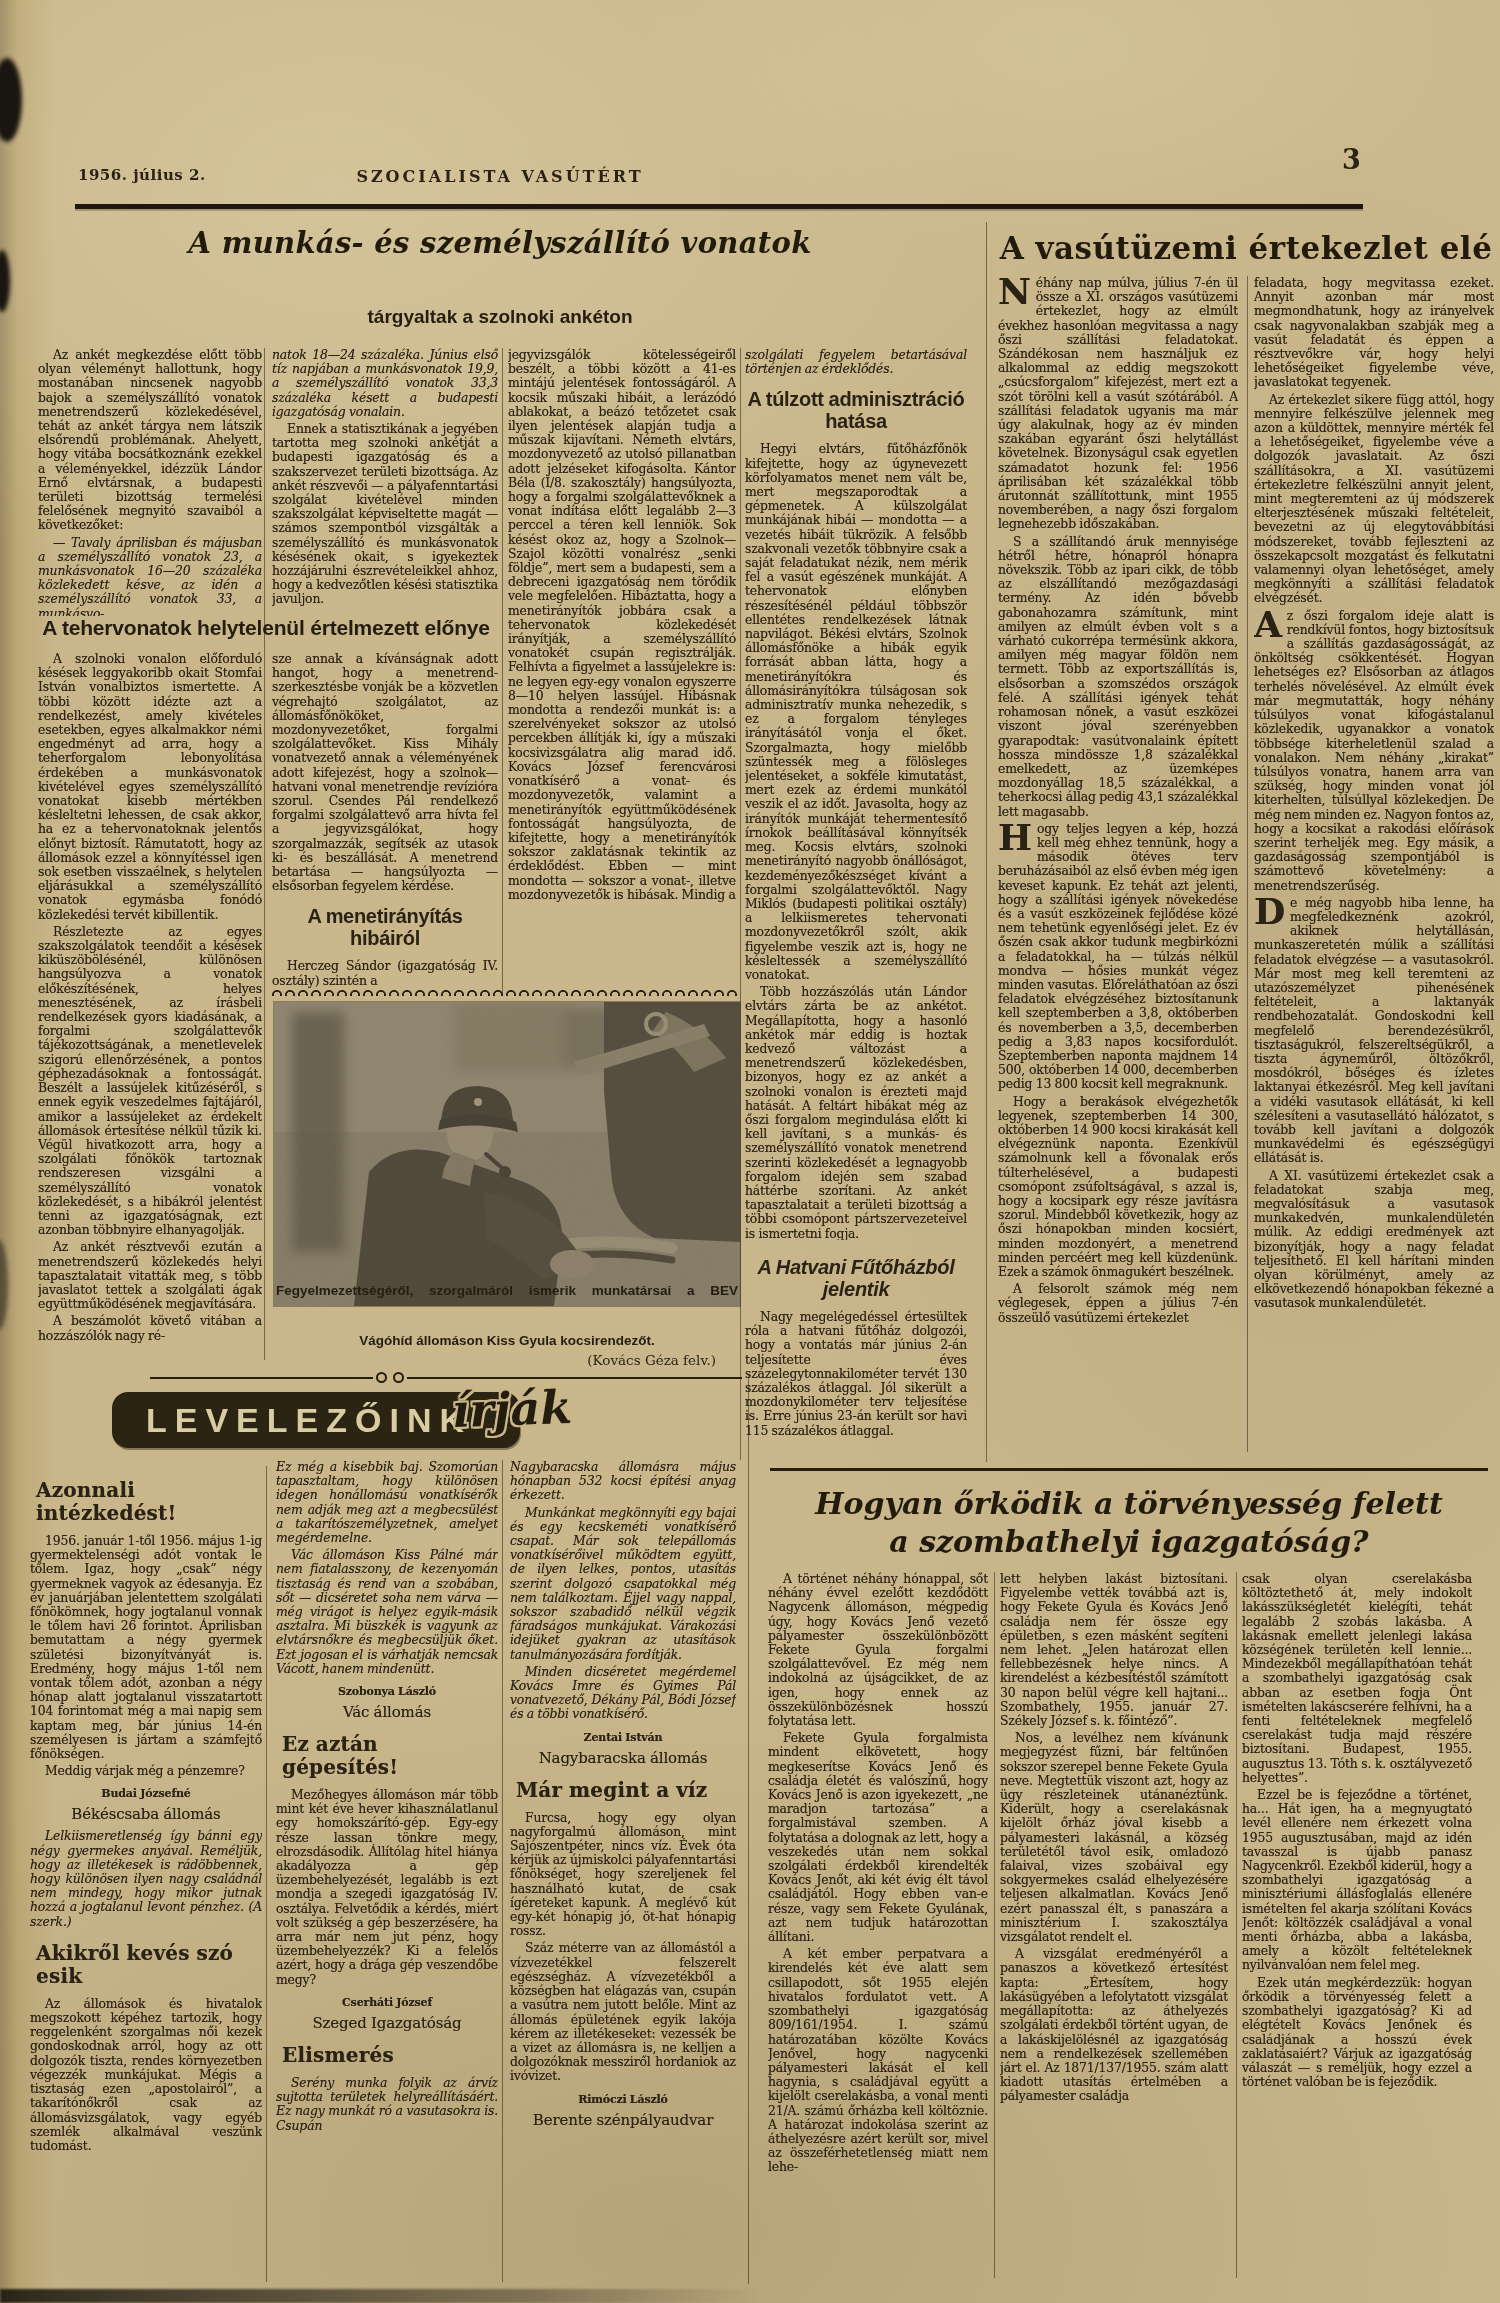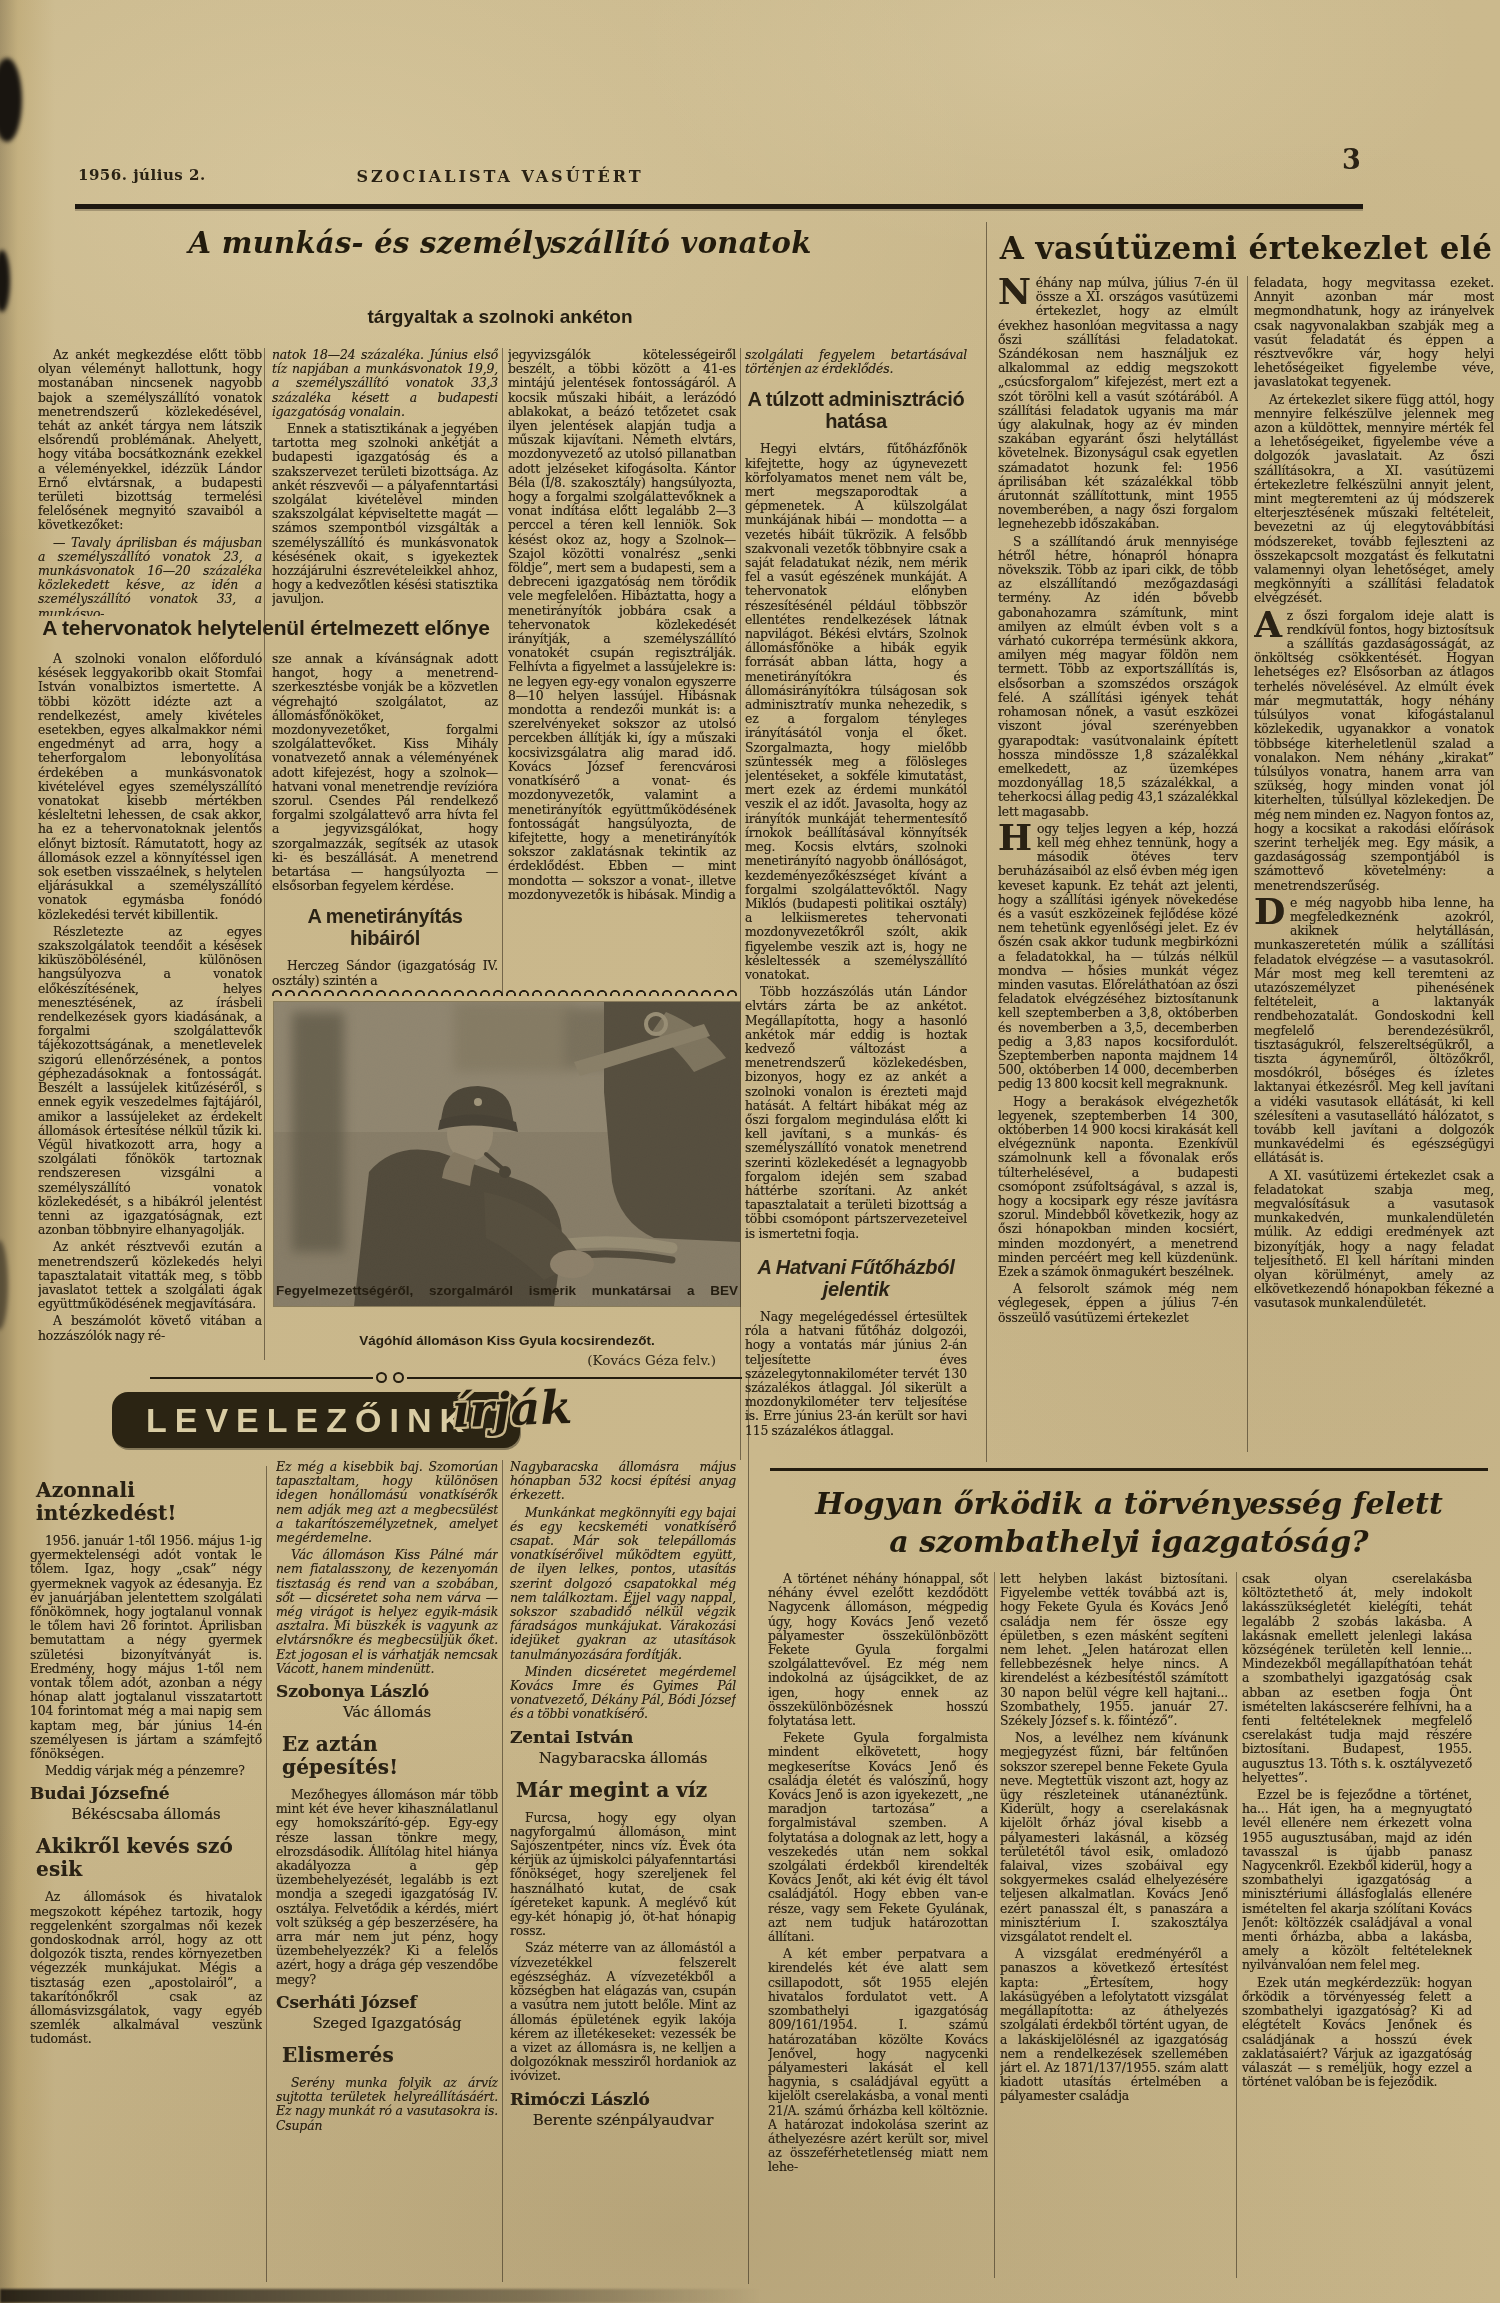--- a/index.html
+++ b/index.html
@@ -38,21 +38,21 @@
         text-indent:15px; margin:0 0 3px; color:#2a2214; word-spacing:-.4px; letter-spacing:-.15px;
         text-shadow:0 0 .4px rgba(42,33,20,.55);}
   .s-pi,.s-pnii { font-style:italic; }
   .s-pni,.s-pnii,.s-drop { text-indent:0; }
   .s-drop::first-letter { float:left; font-size:36px; line-height:27px; font-weight:bold; padding:2px 5px 0 0; }
   .s-h,.s-hsi { font-family:"Liberation Sans", sans-serif; font-weight:bold; font-size:20px; line-height:22px;
         text-align:center; text-indent:0; margin:12px 0 10px; letter-spacing:-.3px; text-shadow:none;}
   .s-hsi { font-style:italic; }
   .s-hi { font-weight:bold; font-size:20px; line-height:23px; text-indent:0; text-align:left;
         margin:13px 0 9px; padding-left:6px; letter-spacing:.2px;}
-  .s-sig { font-weight:bold; font-size:17px; line-height:17px; text-indent:0; margin:7px 0 0; }
+  .s-sig { font-weight:bold; font-size:11px; line-height:17px; text-align:center; text-indent:0; margin:7px 0 0; }
   .s-sigsub { font-size:15px; line-height:16px; text-align:center; text-indent:0; margin:4px 0 7px; }
   
   .photo { position:absolute; background:#7e745f; box-shadow:0 0 0 1px rgba(40,32,18,.4); }
   .wavy { position:absolute; height:8px;
      background-image:radial-gradient(circle at 5px 7px, transparent 3px, #2a2214 3px, #2a2214 4.6px, transparent 5.4px);
      background-size:13px 9px; background-repeat:repeat-x; }
   .cap { font-family:"Liberation Sans", sans-serif; font-weight:bold; font-size:13.5px; line-height:17px; color:#241d10;}
   .cap1 { text-align:justify; text-align-last:justify; }
   .cap2 { text-align:center; }
   .credit { font-size:13.5px; text-align:right; }
@@ -200,20 +200,21 @@
     <span class="banner-text">LEVELEZŐINK</span>
   </div>
   <div class="banner-script" style="left:452px;top:1382px;">írják</div>
 
   <div class="col" style="left:30px;top:1466px;width:232px;height:824px;">
       <p class="tx s-hi">Azonnali intézkedést!</p>
       <p class="tx s-p">1956. január 1-től 1956. május 1-ig gyermektelenségi adót vontak le tőlem. Igaz, hogy „csak” négy gyermeknek vagyok az édesanyja. Ez év januárjában jelentettem szolgálati főnökömnek, hogy jogtalanul vonnak le tőlem havi 26 forintot. Áprilisban bemutattam a négy gyermek születési bizonyítványát is. Eredmény, hogy május 1-től nem vontak tőlem adót, azonban a négy hónap alatt jogtalanul visszatartott 104 forintomat még a mai napig sem kaptam meg, bár június 14-én személyesen is jártam a számfejtő főnökségen.</p>
       <p class="tx s-p">Meddig várjak még a pénzemre?</p>
       <p class="tx s-sig">Budai Józsefné</p>
       <p class="tx s-sigsub">Békéscsaba állomás</p>
+      <p class="tx s-pi">Lelkiismeretlenség így bánni egy négy gyermekes anyával. Reméljük, hogy az illetékesek is rádöbbennek, hogy különösen ilyen nagy családnál nem mindegy, hogy mikor jutnak hozzá a jogtalanul levont pénzhez. (A szerk.)</p>
       <p class="tx s-hi">Akikről kevés szó esik</p>
       <p class="tx s-p">Az állomások és hivatalok megszokott képéhez tartozik, hogy reggelenként szorgalmas női kezek gondoskodnak arról, hogy az ott dolgozók tiszta, rendes környezetben végezzék munkájukat. Mégis a tisztaság ezen „apostolairól”, a takarítónőkről csak az állomásvizsgálatok, vagy egyéb szemlék alkalmával veszünk tudomást.</p>
     </div>
   <div class="col" style="left:276px;top:1460px;width:222px;height:830px;">
       <p class="tx s-pnii">Ez még a kisebbik baj. Szomorúan tapasztaltam, hogy különösen idegen honállomású vonatkísérők nem adják meg azt a megbecsülést a takarítószemélyzetnek, amelyet megérdemelne.</p>
       <p class="tx s-pi">Vác állomáson Kiss Pálné már nem fiatalasszony, de kezenyomán tisztaság és rend van a szobában, sőt — dicséretet soha nem várva — még virágot is helyez egyik-másik asztalra. Mi büszkék is vagyunk az elvtársnőkre és megbecsüljük őket. Ezt jogosan el is várhatják nemcsak Vácott, hanem mindenütt.</p>
       <p class="tx s-sig">Szobonya László</p>
       <p class="tx s-sigsub">Vác állomás</p>
       <p class="tx s-hi">Ez aztán gépesítés!</p>
       <p class="tx s-p">Mezőhegyes állomáson már több mint két éve hever kihasználatlanul egy homokszárító-gép. Egy-egy része lassan tönkre megy, elrozsdásodik. Állítólag hitel hiánya akadályozza a gép üzembehelyezését, legalább is ezt mondja a szegedi igazgatóság IV. osztálya. Felvetődik a kérdés, miért volt szükség a gép beszerzésére, ha arra már nem jut pénz, hogy üzembehelyezzék? Ki a felelős azért, hogy a drága gép veszendőbe megy?</p>

